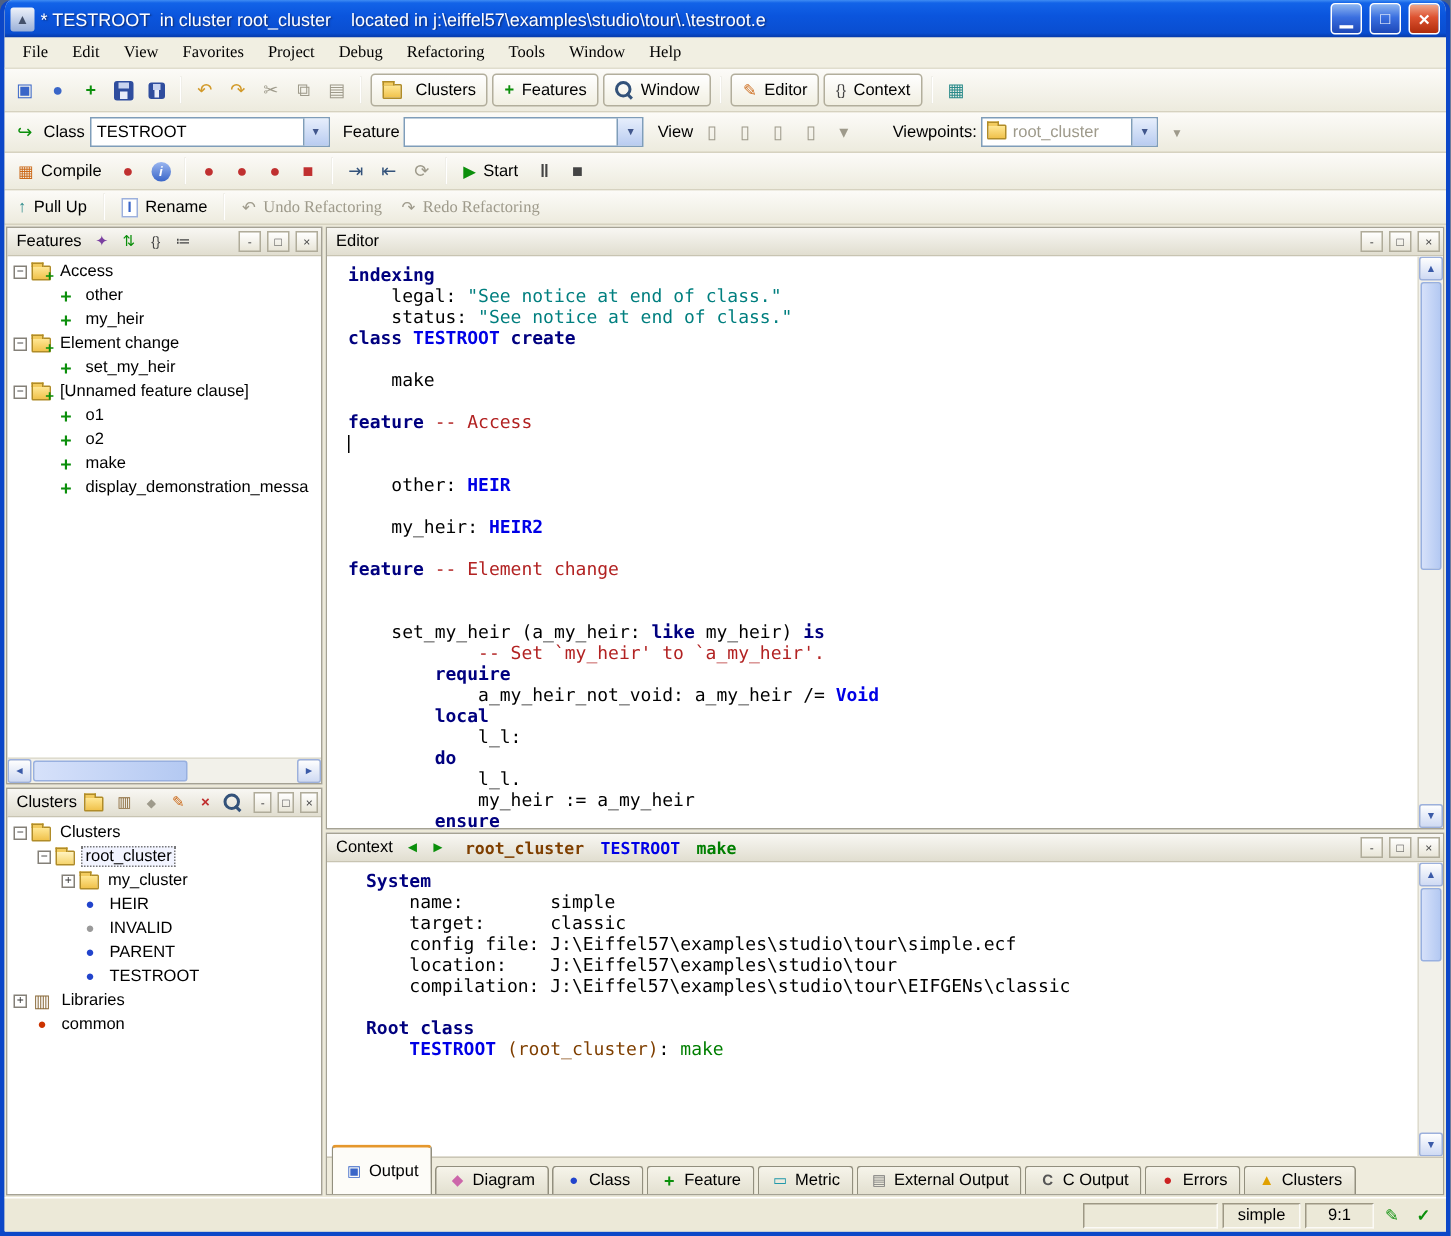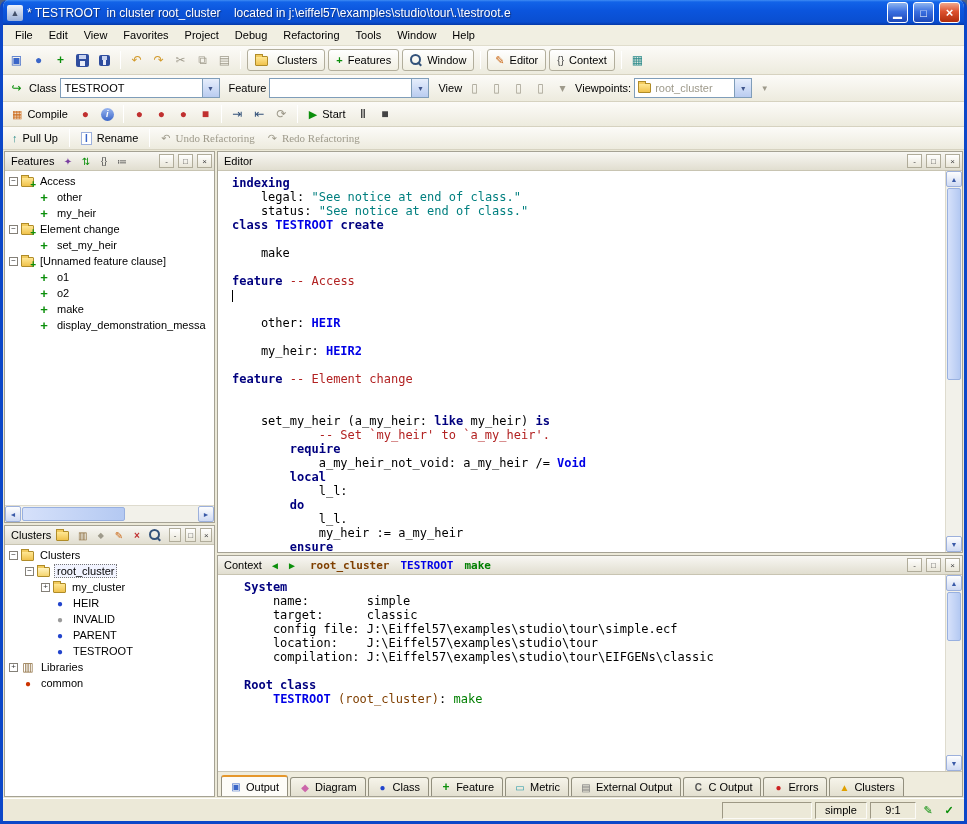--- a/index.html
+++ b/index.html
@@ -17,21 +17,21 @@
     display:flex; align-items:center; justify-content:center; font-size:9px; color:#44516b; }
   .title-text { flex:1; color:#fff; font-weight:normal; font-size:12px; white-space:pre; overflow:hidden;
     text-shadow:1px 1px 1px #10327e; }
   .win-btn { width:21px; height:21px; border:1px solid #fff; border-radius:3px; display:flex; align-items:center;
     justify-content:center; color:#fff; font-size:11px; font-weight:bold;
     background:linear-gradient(#8db5f0,#3a6fe0 45%,#1d48b8); margin-left:1px; }
   .win-btn.close { background:linear-gradient(#f0a88c,#dd5230 45%,#b02c0c); font-size:13px; }
 
   
   .menubar { height:21px; flex:0 0 21px; background:#f1efe2; display:flex; align-items:center; padding-left:4px;
-    font-size:11px; border-bottom:1px solid #e0ddcd; }
+    font-size:11px; border-bottom:1px solid #e0ddcd;font-family:Liberation Serif, serif; }
   .menu-item { padding:3px 8px; }
   .toolbar { display:flex; align-items:center; padding:0 4px; gap:3px;
     background:linear-gradient(#fcfbf8,#edebde); border-bottom:1px solid #d6d2c0; font-size:11px; }
   .tb1 { height:29px; flex:0 0 29px; }
   .tb2 { height:27px; flex:0 0 27px; }
   .tb3 { height:25px; flex:0 0 25px; }
   .tb4 { height:23px; flex:0 0 23px; }
   .tbsep { width:1px; height:18px; background:#c9c5b2; border-right:1px solid #fff; margin:0 3px; }
   .tbico { width:19px; height:19px; display:flex; align-items:center; justify-content:center; font-size:12px; }
   .tbbtn { display:flex; align-items:center; gap:5px; padding:2px 7px; height:22px;
@@ -137,21 +137,21 @@
   .bc-class { color:#0000e6; font-weight:bold; }
   .bc-feature { color:#007f00; font-weight:bold; }
   .nav-arrow { color:#0b8f0b; font-size:10px; width:14px; text-align:center; }
 
   
   .tabbar { height:25px; flex:0 0 25px; background:#efecdd; border-top:1px solid #cac6b6;
     display:flex; align-items:flex-end; padding:2px 3px 0 3px; gap:2px; }
   .tab { display:flex; align-items:center; gap:4px; padding:2px 8px; height:19px;
     border:1px solid #928f7e; border-bottom:none; border-radius:3px 3px 0 0;
     background:linear-gradient(#f6f4ea,#e3e0d0); font-size:11px; white-space:nowrap; }
-  .tab.active { background:#fdfcf8; height:21px; border-top:2px solid #e5972c; }
+  .tab.active { background:#fdfcf8; height:33px; border-top:2px solid #e5972c; }
   .tab-ico { font-size:10px; display:inline-flex; width:12px; justify-content:center; }
   .tico-tab-output::before { content:'▣'; color:#3a66c8; }
   .tico-tab-diagram::before { content:'◆'; color:#cc66aa; }
   .tico-tab-class::before { content:'●'; color:#2244cc; }
   .tico-tab-feature::before { content:'+'; color:#0b8f0b; font-weight:bold; font-size:12px; }
   .tico-tab-metric::before { content:'▭'; color:#2299aa; }
   .tico-tab-external::before { content:'▤'; color:#777; }
   .tico-tab-c::before { content:'C'; color:#555; font-weight:bold; }
   .tico-tab-errors::before { content:'●'; color:#cc2222; }
   .tico-tab-warnings::before { content:'▲'; color:#e0a000; }
@@ -246,21 +246,21 @@
       <span class="combo-btn">
           <span>▼</span>
         </span>
     </div>
     <span class="lbl" style="margin-left:6px">View</span>
     <span class="tbico gray">▯</span>
     <span class="tbico gray">▯</span>
     <span class="tbico gray">▯</span>
     <span class="tbico gray">▯</span>
     <span class="tbico gray">▾</span>
-    <span class="lbl" style="margin-left:0">Viewpoints:</span>
+    <span class="lbl" style="margin-left:20px">Viewpoints:</span>
     <div class="combo dim" style="width:118px">
       <span class="t-ico folder" style="margin:0 0 0 3px"></span>
       <span class="combo-text">root_cluster</span>
       <span class="combo-btn">
           <span>▼</span>
         </span>
     </div>
     <span class="tbico gray" style="font-size:8px">▼</span>
   </div>
 

